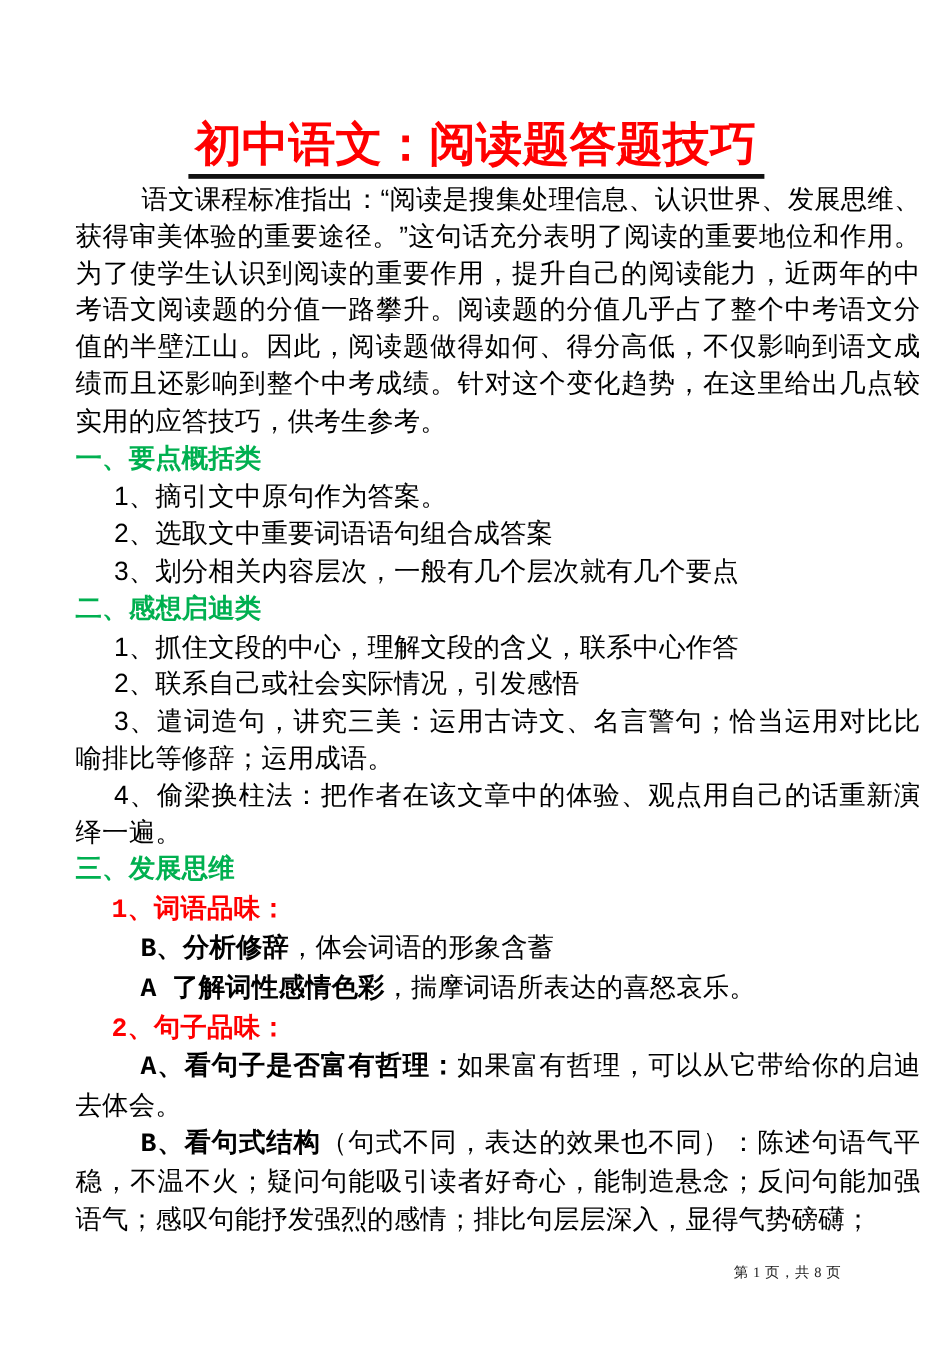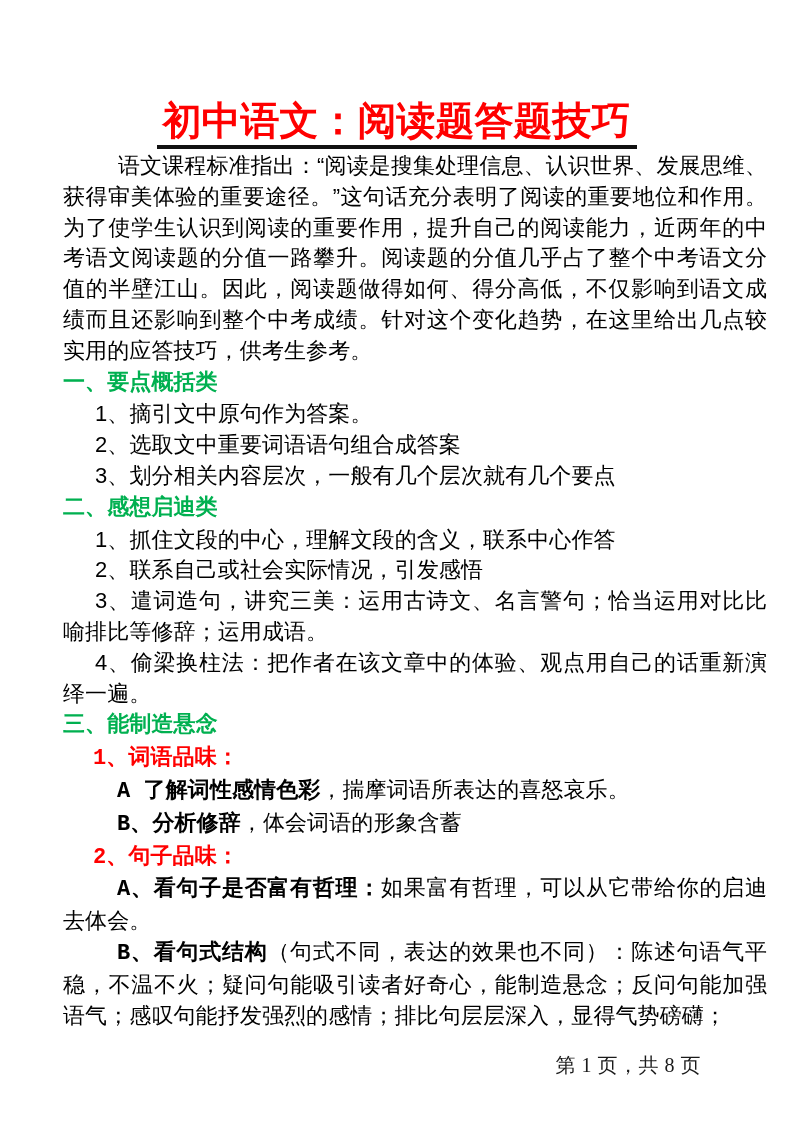--- a/index.html
+++ b/index.html
@@ -49,21 +49,21 @@
   .block.num-item      { text-indent: 32px; }
   .block.letter-item   { text-indent: 54px; }
   .block.green-heading { color: var(--heading-green, #00b050); font-weight: bold; }
   .block.red-heading   { color: var(--subheading-red, #ff0000); font-weight: bold; margin-left: 30px; }
   .seg-bold { font-weight: bold; font-family: Liberation Mono, monospace; }
   .footer {
     position: absolute;
     top: 1052px;
     right: 92px;
     font-family: "Liberation Serif", "DejaVu Serif", serif;
-    font-size: 20px;
+    font-size: 12px;
     color: #1a1a1a;
     letter-spacing: 0.5px;
   }
 </style>
 </head>
 <body>
 
 <div class="page">
 
   <div class="header">
@@ -74,24 +74,24 @@
       <div class="block paragraph"><span>语文课程标准指出：“阅读是搜集处理信息、认识世界、发展思维、获得审美体验的重要途径。”这句话充分表明了阅读的重要地位和作用。为了使学生认识到阅读的重要作用，提升自己的阅读能力，近两年的中考语文阅读题的分值一路攀升。阅读题的分值几乎占了整个中考语文分值的半壁江山。因此，阅读题做得如何、得分高低，不仅影响到语文成绩而且还影响到整个中考成绩。针对这个变化趋势，在这里给出几点较实用的应答技巧，供考生参考。</span></div>
       <div class="block green-heading"><span class="seg-bold">一、要点概括类</span></div>
       <div class="block num-item"><span>1、摘引文中原句作为答案。</span></div>
       <div class="block num-item"><span>2、选取文中重要词语语句组合成答案</span></div>
       <div class="block num-item"><span>3、划分相关内容层次，一般有几个层次就有几个要点</span></div>
       <div class="block green-heading"><span class="seg-bold">二、感想启迪类</span></div>
       <div class="block num-item"><span>1、抓住文段的中心，理解文段的含义，联系中心作答</span></div>
       <div class="block num-item"><span>2、联系自己或社会实际情况，引发感悟</span></div>
       <div class="block num-item"><span>3、遣词造句，讲究三美：运用古诗文、名言警句；恰当运用对比比喻排比等修辞；运用成语。</span></div>
       <div class="block num-item"><span>4、偷梁换柱法：把作者在该文章中的体验、观点用自己的话重新演绎一遍。</span></div>
-      <div class="block green-heading"><span class="seg-bold">三、能制造悬念</span></div>
+      <div class="block green-heading"><span class="seg-bold">三、发展思维</span></div>
       <div class="block red-heading"><span class="seg-bold">1、词语品味：</span></div>
+      <div class="block letter-item"><span class="seg-bold">B、分析修辞</span><span>，体会词语的形象含蓄</span></div>
       <div class="block letter-item"><span class="seg-bold">A 了解词性感情色彩</span><span>，揣摩词语所表达的喜怒哀乐。</span></div>
-      <div class="block letter-item"><span class="seg-bold">B、分析修辞</span><span>，体会词语的形象含蓄</span></div>
       <div class="block red-heading"><span class="seg-bold">2、句子品味：</span></div>
       <div class="block letter-item"><span class="seg-bold">A、看句子是否富有哲理：</span><span>如果富有哲理，可以从它带给你的启迪去体会。</span></div>
       <div class="block letter-item"><span class="seg-bold">B、看句式结构</span><span>（句式不同，表达的效果也不同）：陈述句语气平稳，不温不火；疑问句能吸引读者好奇心，能制造悬念；反问句能加强语气；感叹句能抒发强烈的感情；排比句层层深入，显得气势磅礴；</span></div>
     </main>
 
   <div class="footer">
     <span>第 1 页，共 8 页</span>
   </div>
 
 </div>

